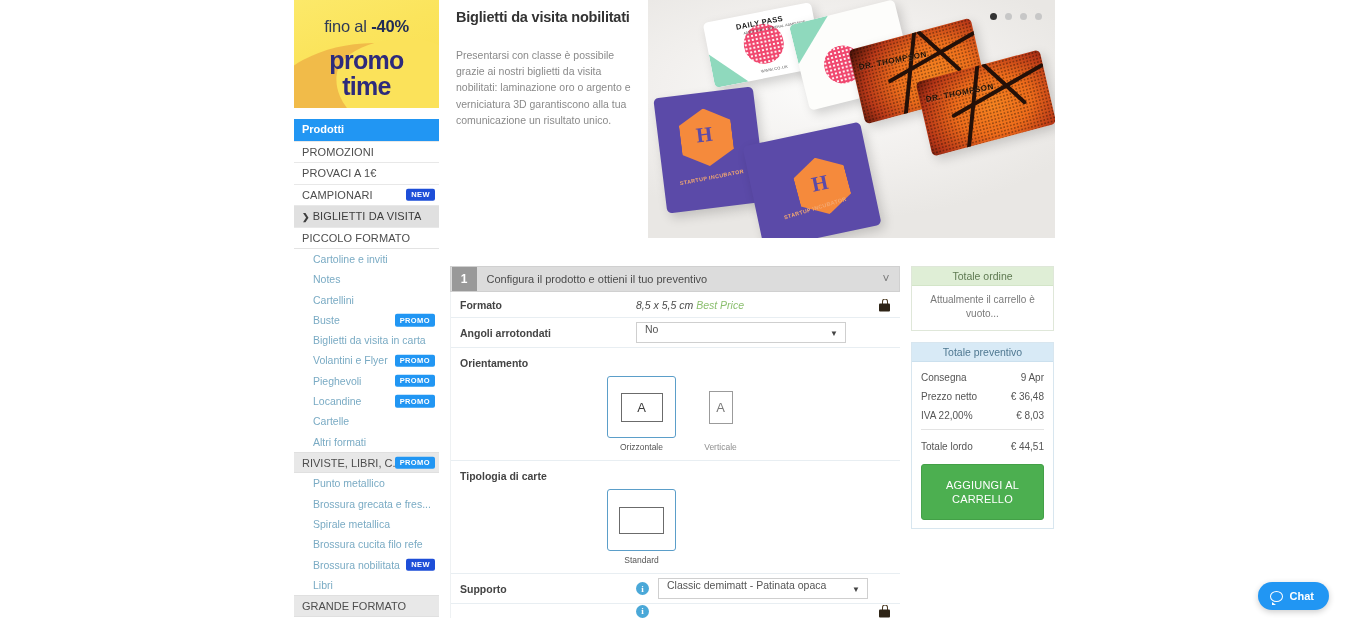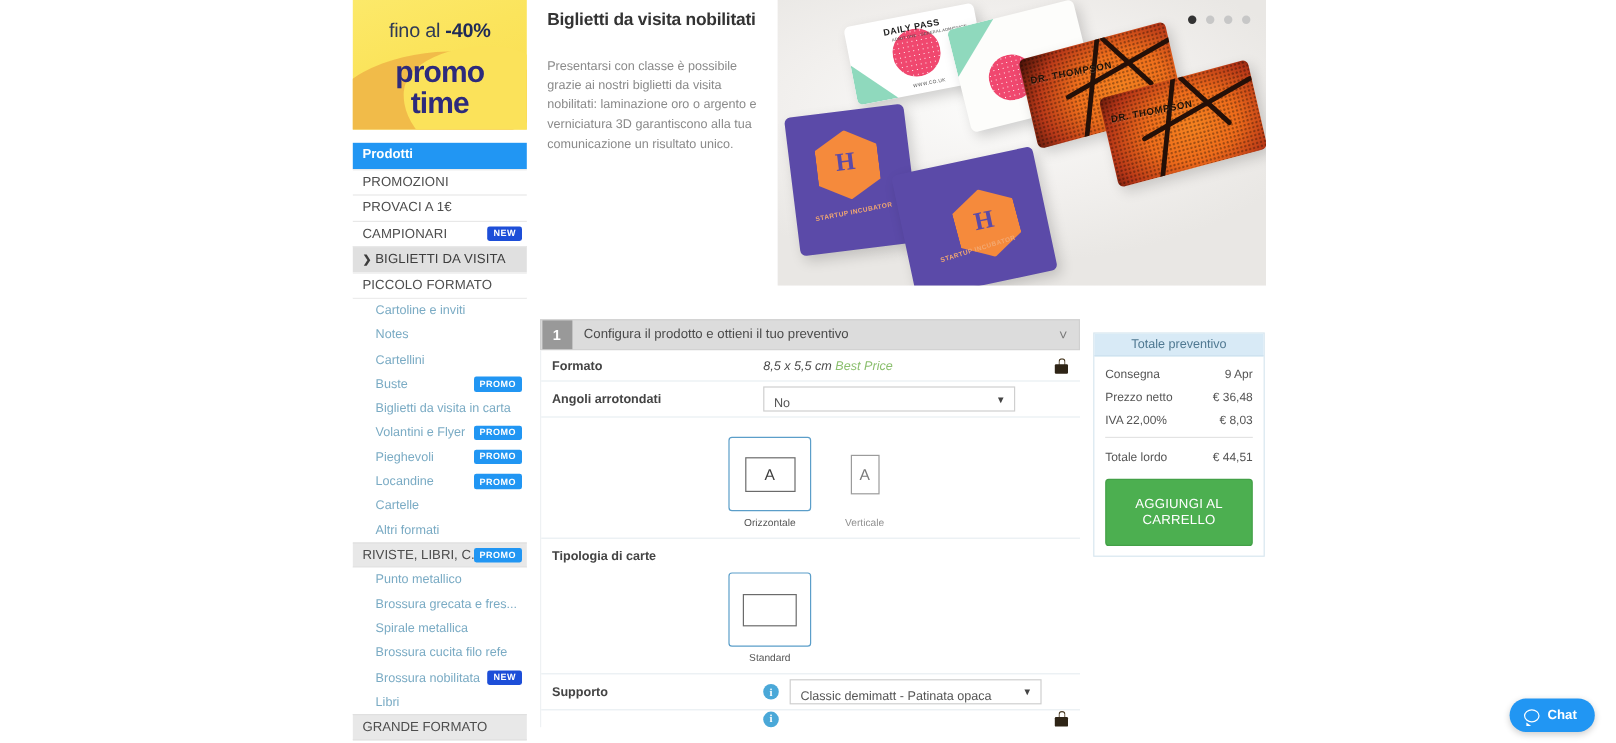--- a/index.html
+++ b/index.html
@@ -251,21 +251,21 @@
     border: 1.6px solid #4a3a22; border-bottom: none;
     border-radius: 3px 3px 0 0;
   }
   .lock .bodyb {
     position: absolute; left: 0; top: 5px; width: 11px; height: 8px;
     background: #2e2416; border-radius: 1px;
   }
 
   .sel {
     position: relative; width: 210px; height: 21px; border: 1px solid #cfcfcf;
-    background: #fff; display: flex; align-items: flex-end;
+    background: #fff; display: flex; align-items: flex-start;
     padding: 0 22px 0 8px; font-size: 10.5px; color: #555;
   }
   .sel .arw {
     position: absolute; right: 7px; top: 50%; transform: translateY(-50%);
     font-size: 8px; color: #444;
   }
   .info-i {
     width: 13px; height: 13px; border-radius: 50%; background: #4aa8d8;
     color: #fff; font-size: 9px; font-weight: 700; font-family: "Liberation Serif", serif;
     display: flex; align-items: center; justify-content: center;
@@ -541,20 +541,21 @@
 
       <div class="row" style="min-height:30px;">
         <div class="lbl">Angoli arrotondati</div>
         <div class="sel">
           <span>No</span>
           <span class="arw">▼</span>
         </div>
       </div>
 
       <div class="block">
+        <div class="block-lbl">Orientamento</div>
         <div class="choices">
           <div class="choice sel-on">
             <div class="tile">
               <div class="glyph-h">
                 <span>A</span>
               </div>
             </div>
             <div class="cap">Orizzontale</div>
           </div>
           <div class="choice">
@@ -596,20 +597,24 @@
           <div class="shackle"></div>
           <div class="bodyb"></div>
         </div>
       </div>
 
     </div>
   </div>
 
   <div class="right">
 
+    <div class="ord-box">
+      <div class="ord-head">Totale ordine</div>
+      <div class="ord-body">Attualmente il carrello è vuoto...</div>
+    </div>
 
     <div class="quo-box">
       <div class="quo-head">Totale preventivo</div>
       <div class="quo-body">
         <div class="qrow">
           <span>Consegna</span>
           <span>9 Apr</span>
         </div>
         <div class="qrow">
           <span>Prezzo netto</span>

